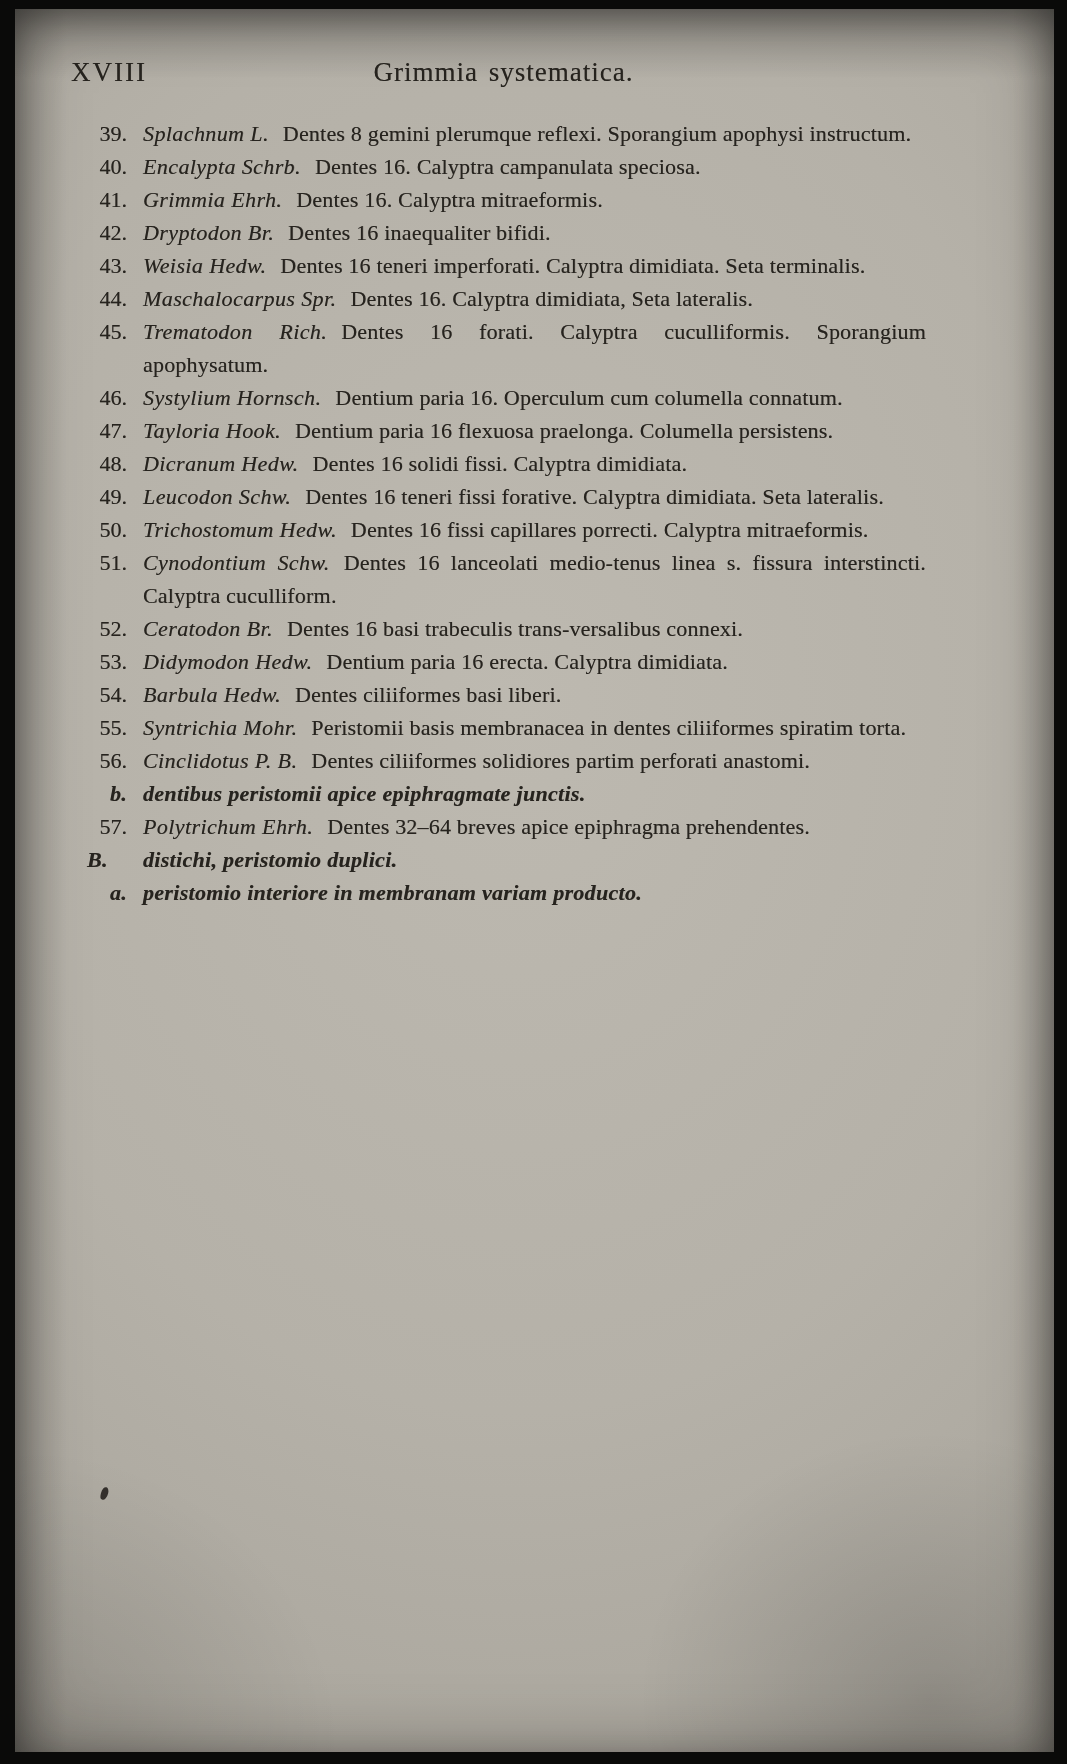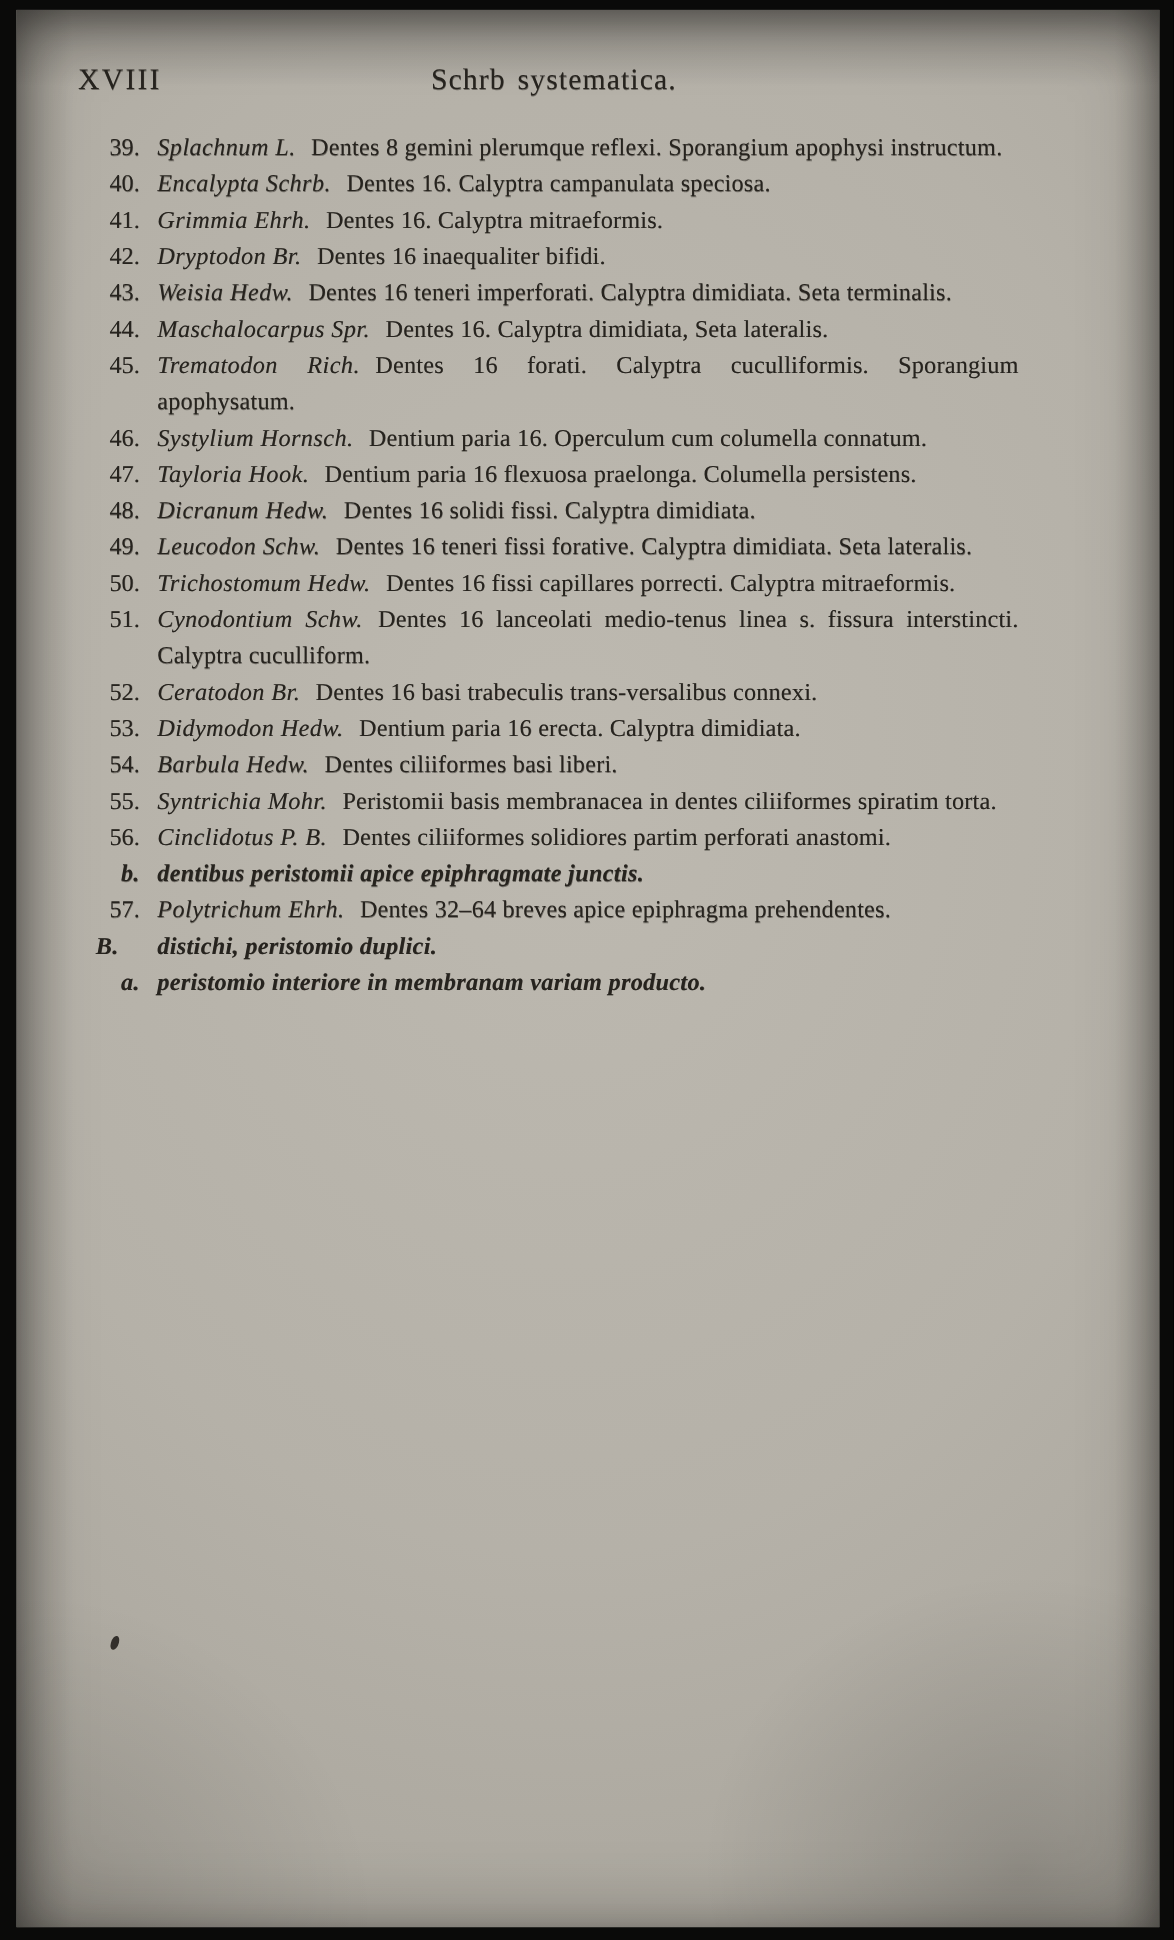--- a/index.html
+++ b/index.html
@@ -98,21 +98,21 @@
   }
 </style>
 </head>
 <body>
 
 <div class="scan">
   <div class="page">
 
     <header class="page-header">
       <span class="folio">XVIII</span>
-      <span class="running-title">Schrb systematica.</span>
+      <span class="running-title">Grimmia systematica.</span>
     </header>
 
     <div class="entries" id="entries">
         <div class="entry">
     <span class="num">39.</span>
     <span class="body"><i class="genus">Splachnum L.</i><span class="txt">Dentes 8 gemini plerumque reflexi. Sporangium apophysi instructum.</span></span>
   </div>
         <div class="entry">
     <span class="num">40.</span>
     <span class="body"><i class="genus">Encalypta Schrb.</i><span class="txt">Dentes 16. Calyptra campanulata speciosa.</span></span>

